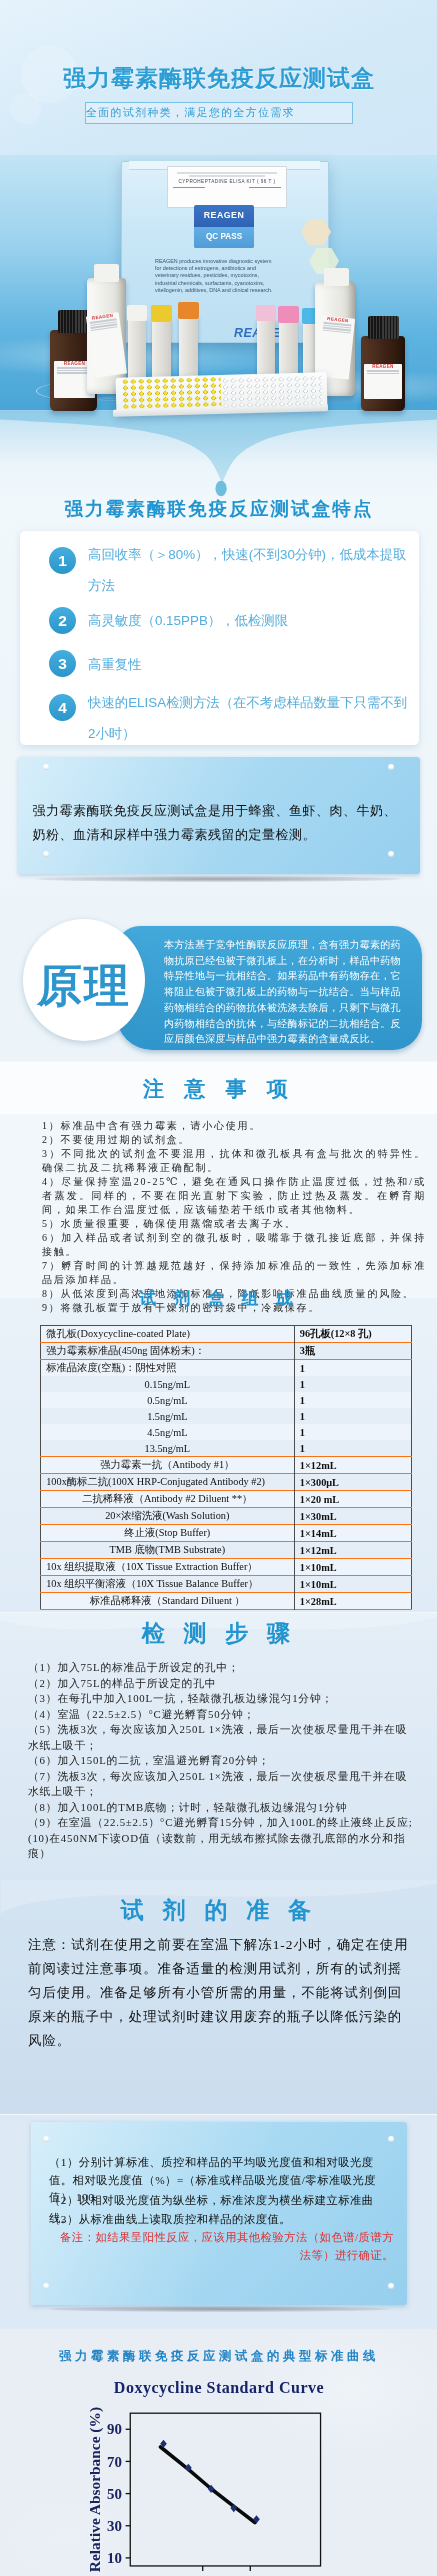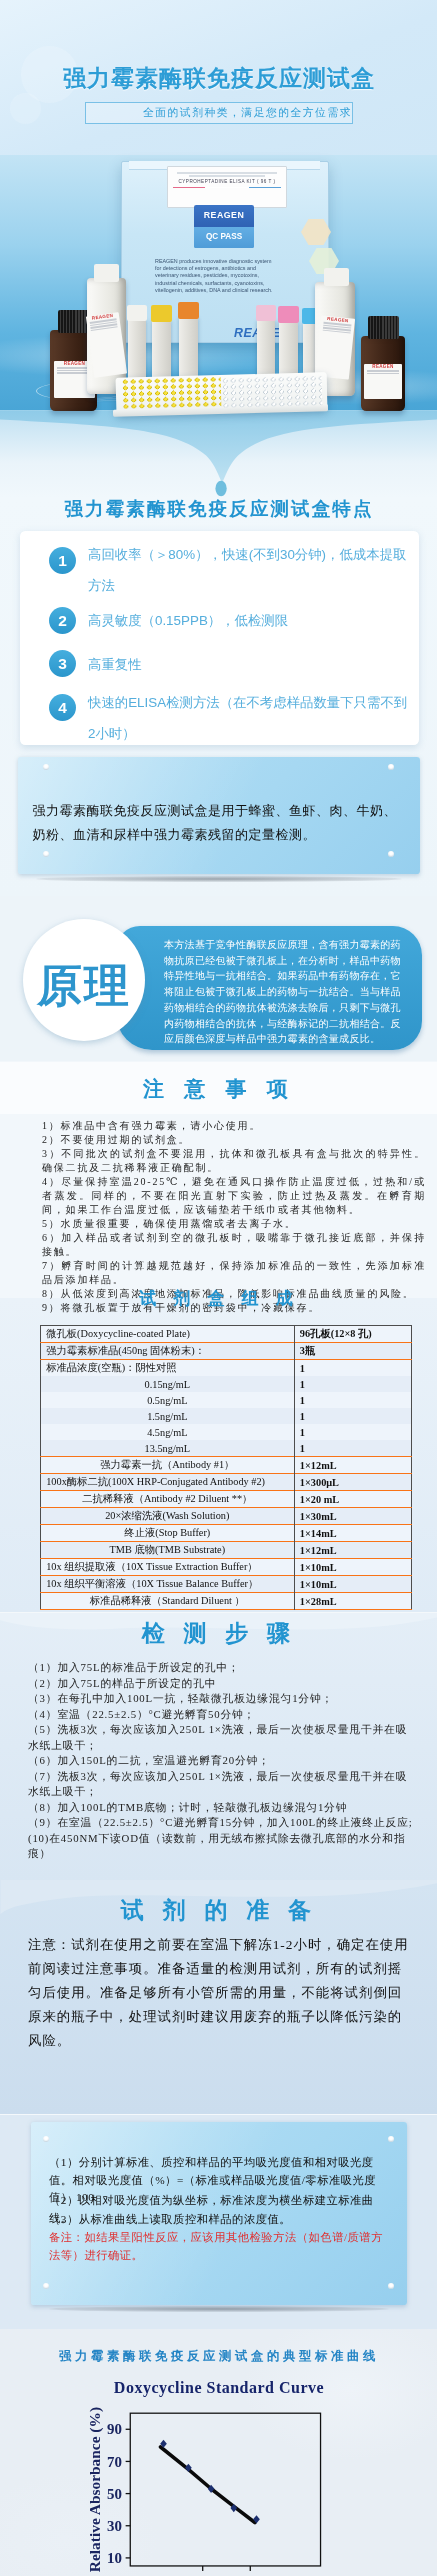--- a/index.html
+++ b/index.html
@@ -19,21 +19,21 @@
   .bg-prep{left:0;top:1880px;width:438px;height:234px;background:linear-gradient(180deg,#d4e4f2,#cbddee);}
   .bg-results{left:0;top:2115px;width:438px;height:214px;background:#dde9f4;}
   .bg-curve{left:0;top:2329px;width:438px;height:299px;background:
       radial-gradient(ellipse 155px 103px at 80% 20%, #eef3f8 0%, transparent 70%),
       radial-gradient(ellipse 134px 93px at 15% 70%, #eaf0f6 0%, transparent 70%),
       #e8eef4;}
   
   .hero-title{left:0;top:63px;width:438px;text-align:center;font-size:23px;font-weight:bold;
       color:#2d9dd6;letter-spacing:1px;text-shadow:0 1px 1px rgba(255,255,255,.8);}
   .hero-sub{left:85px;top:102px;width:266px;height:19.6px;border:1px solid #79c0e6;
-      text-align:right;line-height:19.6px;font-size:10.8px;color:#2d9dd6;letter-spacing:1.5px;background:rgba(255,255,255,.25);}
+      text-align:left;line-height:19.6px;font-size:10.8px;color:#2d9dd6;letter-spacing:1.5px;background:rgba(255,255,255,.25);}
   .bokeh{border-radius:50%;background:rgba(255,255,255,.5);filter:blur(0.5px);}
   
   .kit-box{left:121px;top:161px;width:206px;height:180px;background:linear-gradient(180deg,#dff1fb 0%,#c8e6f6 40%,#bcdff2 100%);
       border:0.5px solid #a8cfe6;border-radius:2.1px;box-shadow:0 5.2px 12.4px rgba(40,90,130,.25);}
   .kit-box-top{left:129px;top:161px;width:191px;height:8.2px;background:#eaf6fd;border-bottom:0.5px solid #b8d8ec;}
   .kit-label{left:167px;top:166px;width:118px;height:37px;background:#fdfdfd;border:0.5px solid #d0d8de;border-radius:1px;
       font-size:4.6px;color:#445;line-height:5.7px;text-align:center;padding-top:3.1px;letter-spacing:0.5px;}
   .kit-label .ln{height:2.1px;background:#d8dee4;margin:1.5px 9.3px;}
   .kit-label-accent{height:1.5px;margin:2.1px 5.2px 0 5.2px;background:linear-gradient(90deg,#e66a8a 0 30%,#fff 30% 70%,#5aa0d8 70%);}
   .reagen-tab{left:194px;top:205px;width:60px;height:21.6px;background:linear-gradient(180deg,#3b74c6,#2f62b4);
@@ -354,21 +354,21 @@
   </div>
 
   <div class="abs sec-title" style="top:1895px;font-size:23px;letter-spacing:6.2px;">试 剂 的 准 备</div>
   <div class="abs prep-text cjk-serif">注意：试剂在使用之前要在室温下解冻1-2小时，确定在使用前阅读过注意事项。准备适量的检测用试剂，所有的试剂摇匀后使用。准备足够所有小管所需的用量，不能将试剂倒回原来的瓶子中，处理试剂时建议用废弃的瓶子以降低污染的风险。</div>
 
   <div class="abs blue-box" style="left:31px;top:2122px;width:376px;height:183px;">
     <div class="shine"></div>
     <div class="abs res-text cjk-serif" style="left:18px;top:32px;width:341px;">（1）分别计算标准、质控和样品的平均吸光度值和相对吸光度值。相对吸光度值（%）=（标准或样品吸光度值/零标准吸光度值） 100</div>
     <div class="abs res-text cjk-serif" style="left:18px;top:70px;width:341px;">（2）以相对吸光度值为纵坐标，标准浓度为横坐标建立标准曲线。</div>
     <div class="abs res-text cjk-serif" style="left:18px;top:89px;width:341px;">（3）从标准曲线上读取质控和样品的浓度值。</div>
-    <div class="abs res-note cjk-serif" style="left:18px;top:107px;width:345px;">备注：如结果呈阳性反应，应该用其他检验方法（如色谱/质谱方法等）进行确证。</div>
+    <div class="abs res-note cjk-serif" style="left:18px;top:107px;width:345px;text-align:right;">备注：如结果呈阳性反应，应该用其他检验方法（如色谱/质谱方法等）进行确证。</div>
   </div>
   <div class="abs dot" style="left:43px;top:2136px;"></div>
   <div class="abs dot" style="left:388px;top:2136px;"></div>
   <div class="abs dot" style="left:43px;top:2283px;"></div>
   <div class="abs dot" style="left:388px;top:2283px;"></div>
   <div class="abs shadow-bar" style="left:49px;top:2306px;width:340px;"></div>
 
   <div class="abs curve-cn">强力霉素酶联免疫反应测试盒的典型标准曲线</div>
   <div class="abs curve-en">Doxycycline Standard Curve</div>
   <div class="abs" id="chart-holder" style="left:46px;top:2406px;width:330px;height:216px;"><svg width="330" height="216" viewBox="0 0 640 420">

